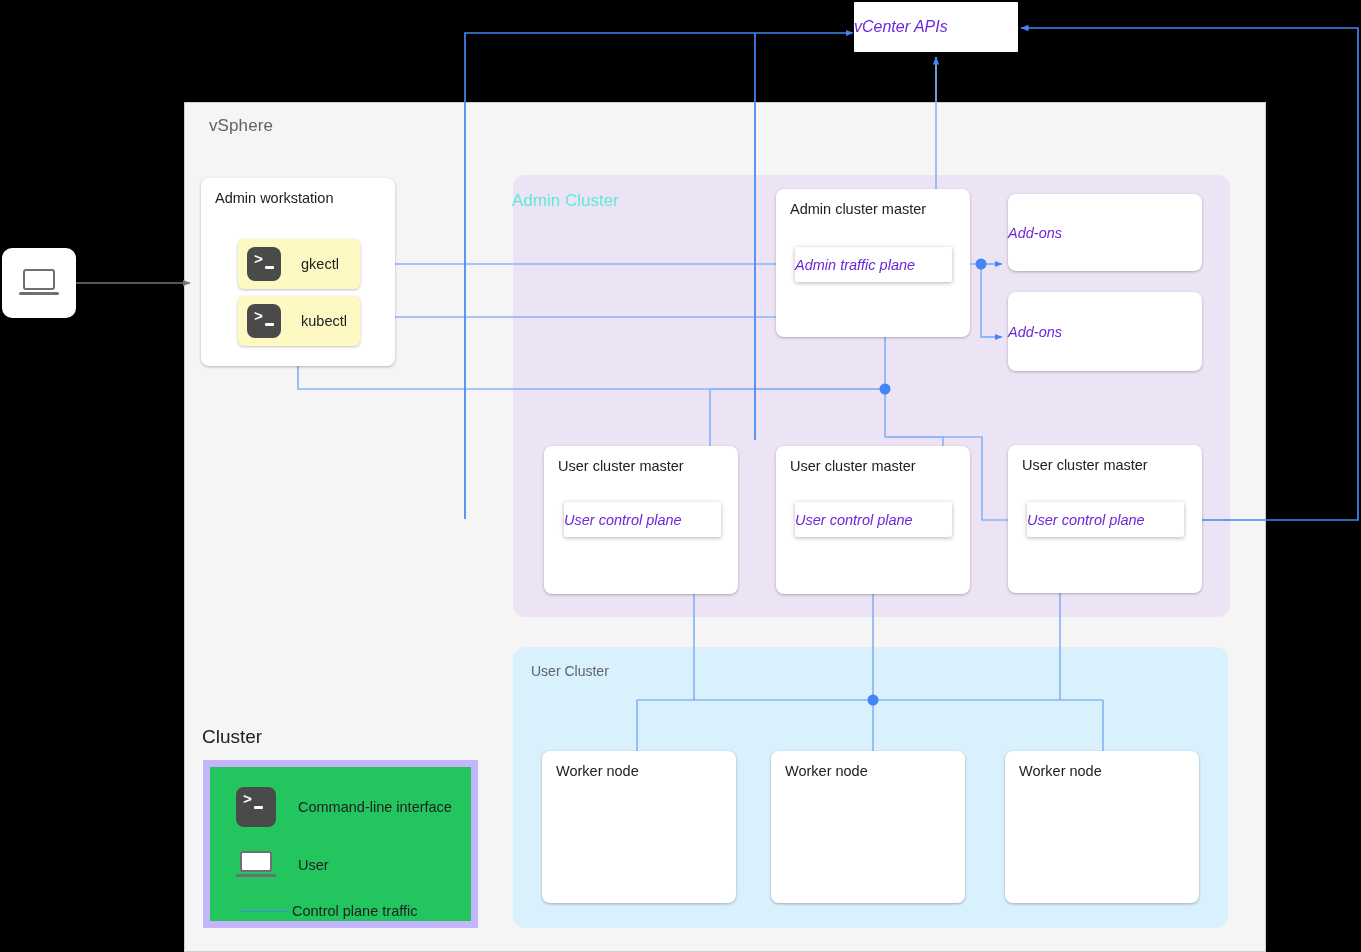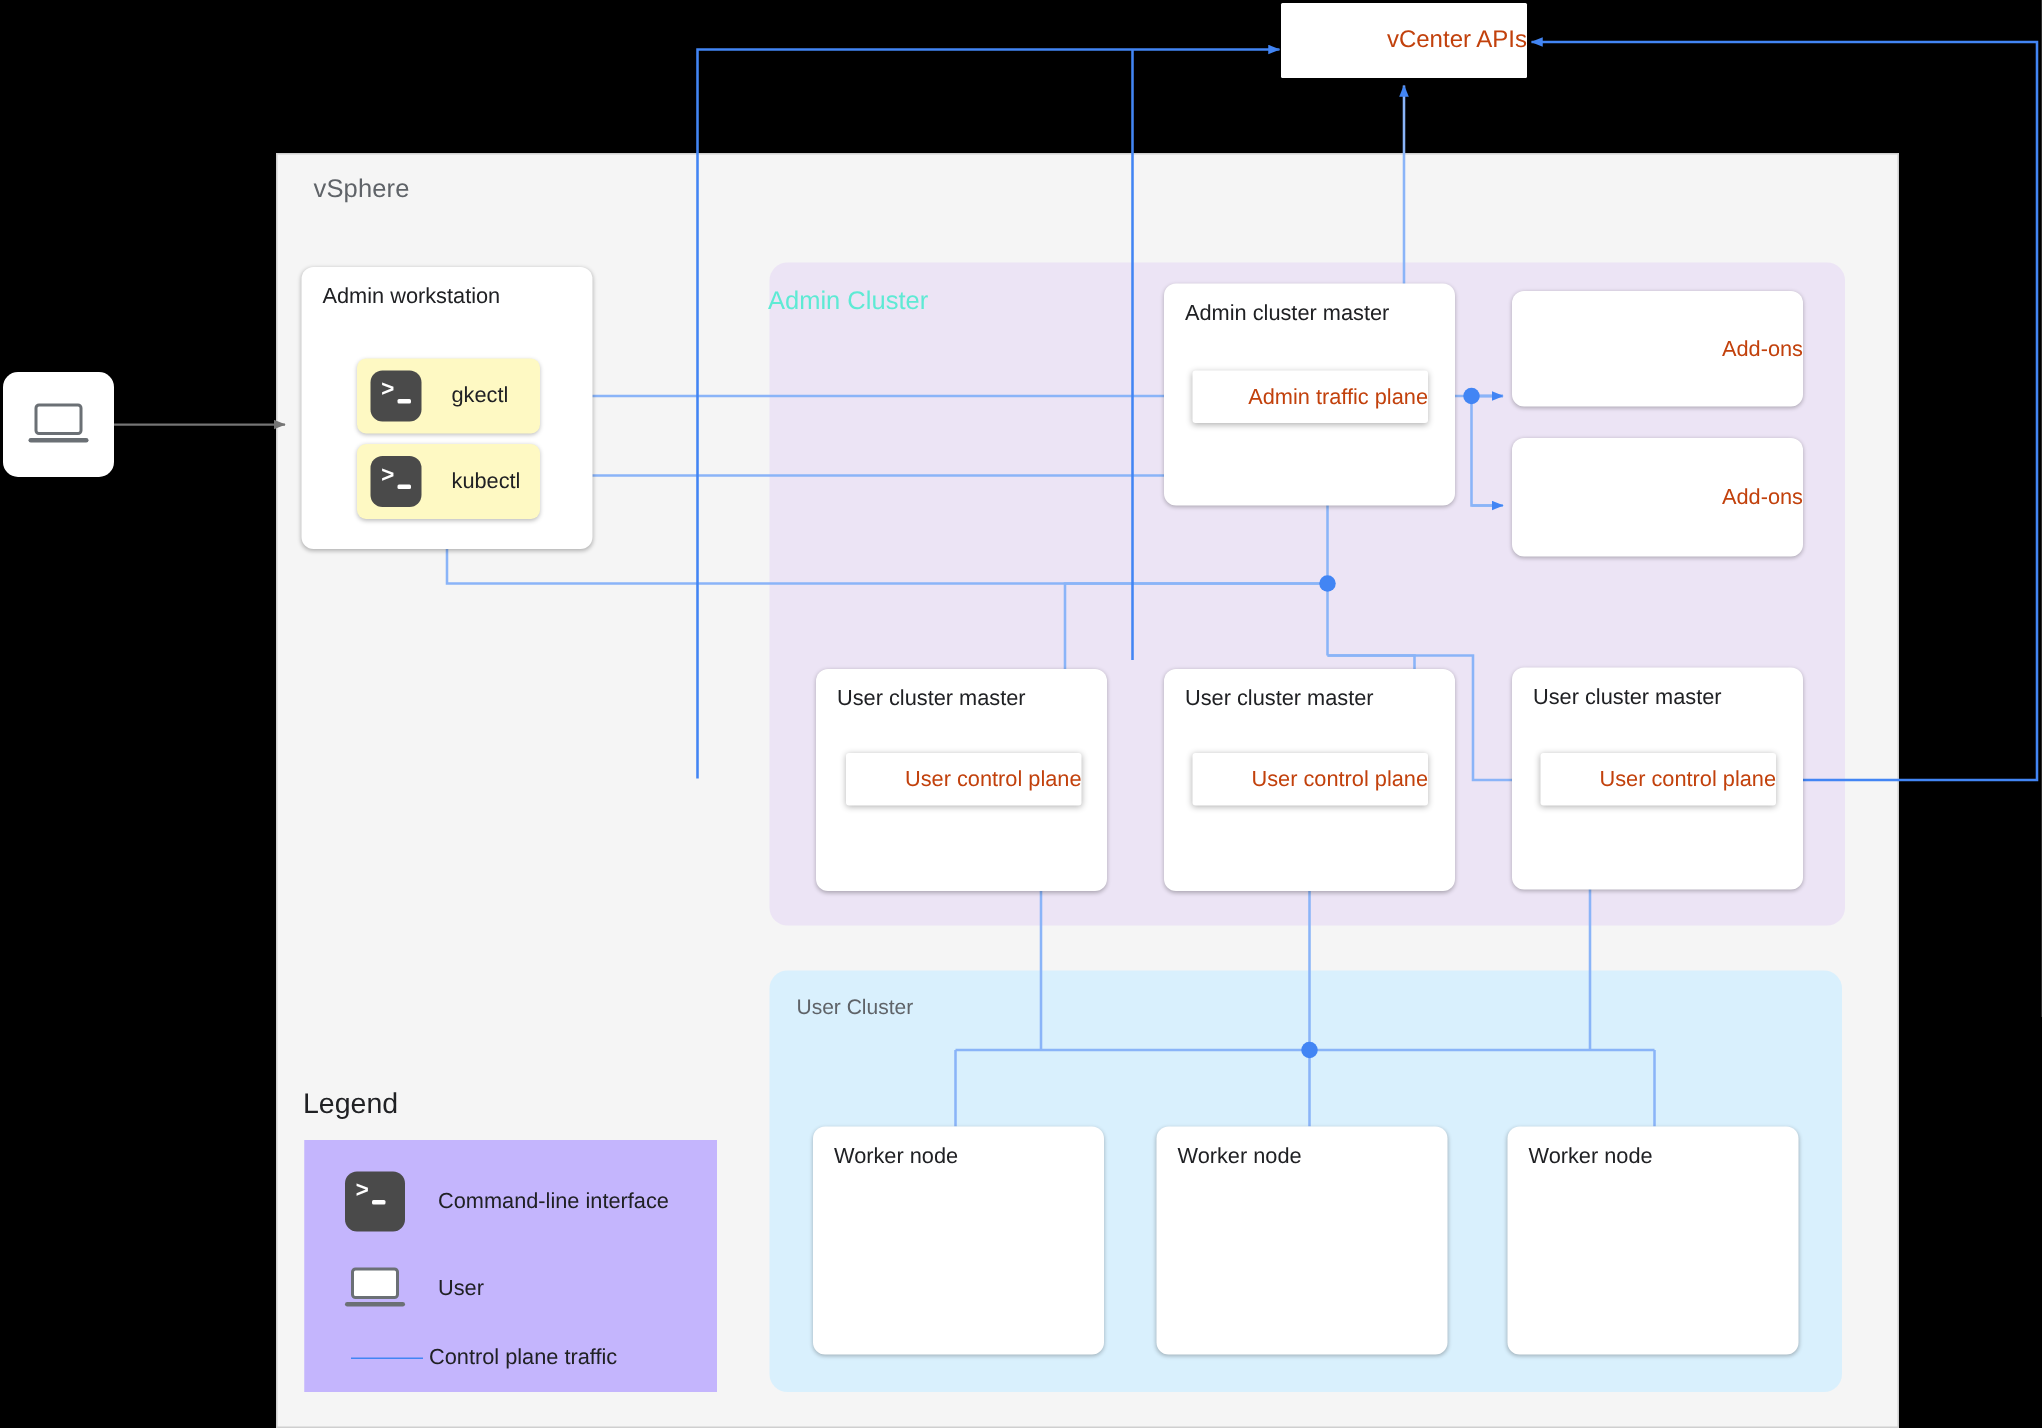--- a/index.html
+++ b/index.html
@@ -74,23 +74,24 @@
   .card-title-tl {
     position: absolute;
     left: 14px; top: 12px;
     font-size: 14.5px;
     color: #202124;
   }
   .card-title-c {
     position: absolute;
     left: 0; right: 0; top: 50%;
     transform: translateY(-50%);
-    text-align: right;
+    text-align: left;
     font-size: 14.5px;
-    color: #c2410c;
+    color: #6d28d9;
+    font-style: italic;
   }
   
   #vcenter {
     left: 854px; top: 2px;
     width: 164px; height: 50px;
     background: #ffffff;
     border-radius: 1px;
     box-shadow: 0 1px 4px rgba(0,0,0,.35);
   }
   #vcenter .t {
@@ -173,22 +174,22 @@
   #legend-title {
     position: absolute;
     left: 202px; top: 726px;
     font-size: 19px;
     color: #202124;
   }
   #legend-box {
     position: absolute;
     left: 203px; top: 760px;
     width: 275px; height: 168px;
-    background: #c4b5fd;
-    border: 1px solid #c4b5fd;
+    background: #22c55e;
+    border: 7px solid #c4b5fd;
     box-sizing: border-box;
   }
   .legend-row {
     position: absolute;
     display: flex;
     align-items: center;
     left: 26px;
   }
   .legend-text {
     font-size: 14.5px;
@@ -347,21 +348,21 @@
   <div class="card" style="left:542px; top:751px; width:194px; height:152px;">
     <div class="card-title-tl">Worker node</div>
   </div>
   <div class="card" style="left:771px; top:751px; width:194px; height:152px;">
     <div class="card-title-tl">Worker node</div>
   </div>
   <div class="card" style="left:1005px; top:751px; width:194px; height:152px;">
     <div class="card-title-tl">Worker node</div>
   </div>
 
-  <div id="legend-title">Legend</div>
+  <div id="legend-title">Cluster</div>
   <div id="legend-box">
     <div class="legend-row" style="top:20px;">
       <span class="cli-icon" style="margin-left:0;width:40px;height:40px;"></span>
       <span class="legend-text">Command-line interface</span>
     </div>
     <div class="legend-row" style="top:84px;">
       <span class="legend-laptop">
         <span class="screen" style="position:absolute;left:4px;top:0;width:32px;height:21px;border:2.5px solid #6b7075;border-radius:3px;box-sizing:border-box;background:#fff;"></span>
         <span class="base" style="position:absolute;left:0;top:23px;width:40px;height:3px;background:#6b7075;border-radius:2px;"></span>
       </span>

